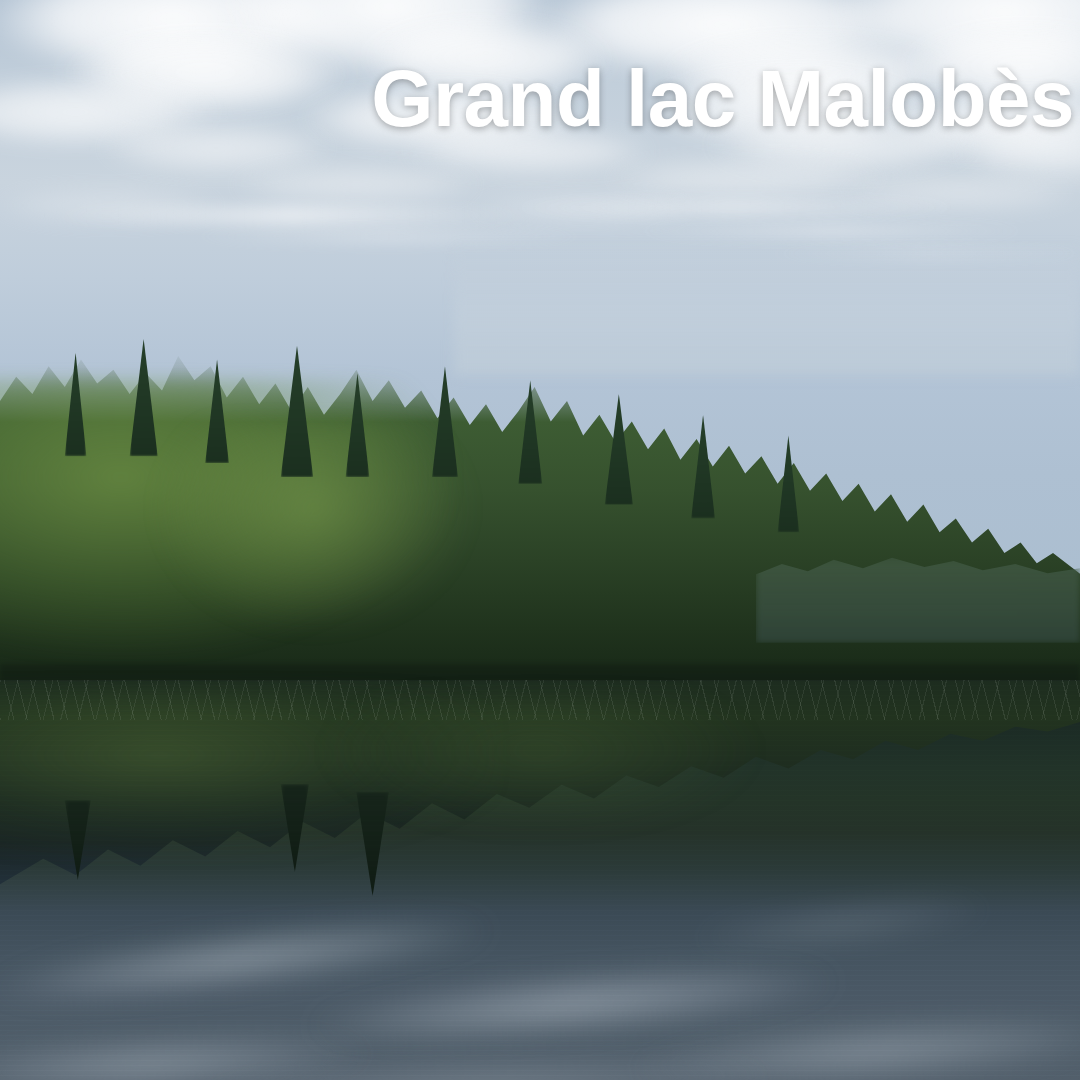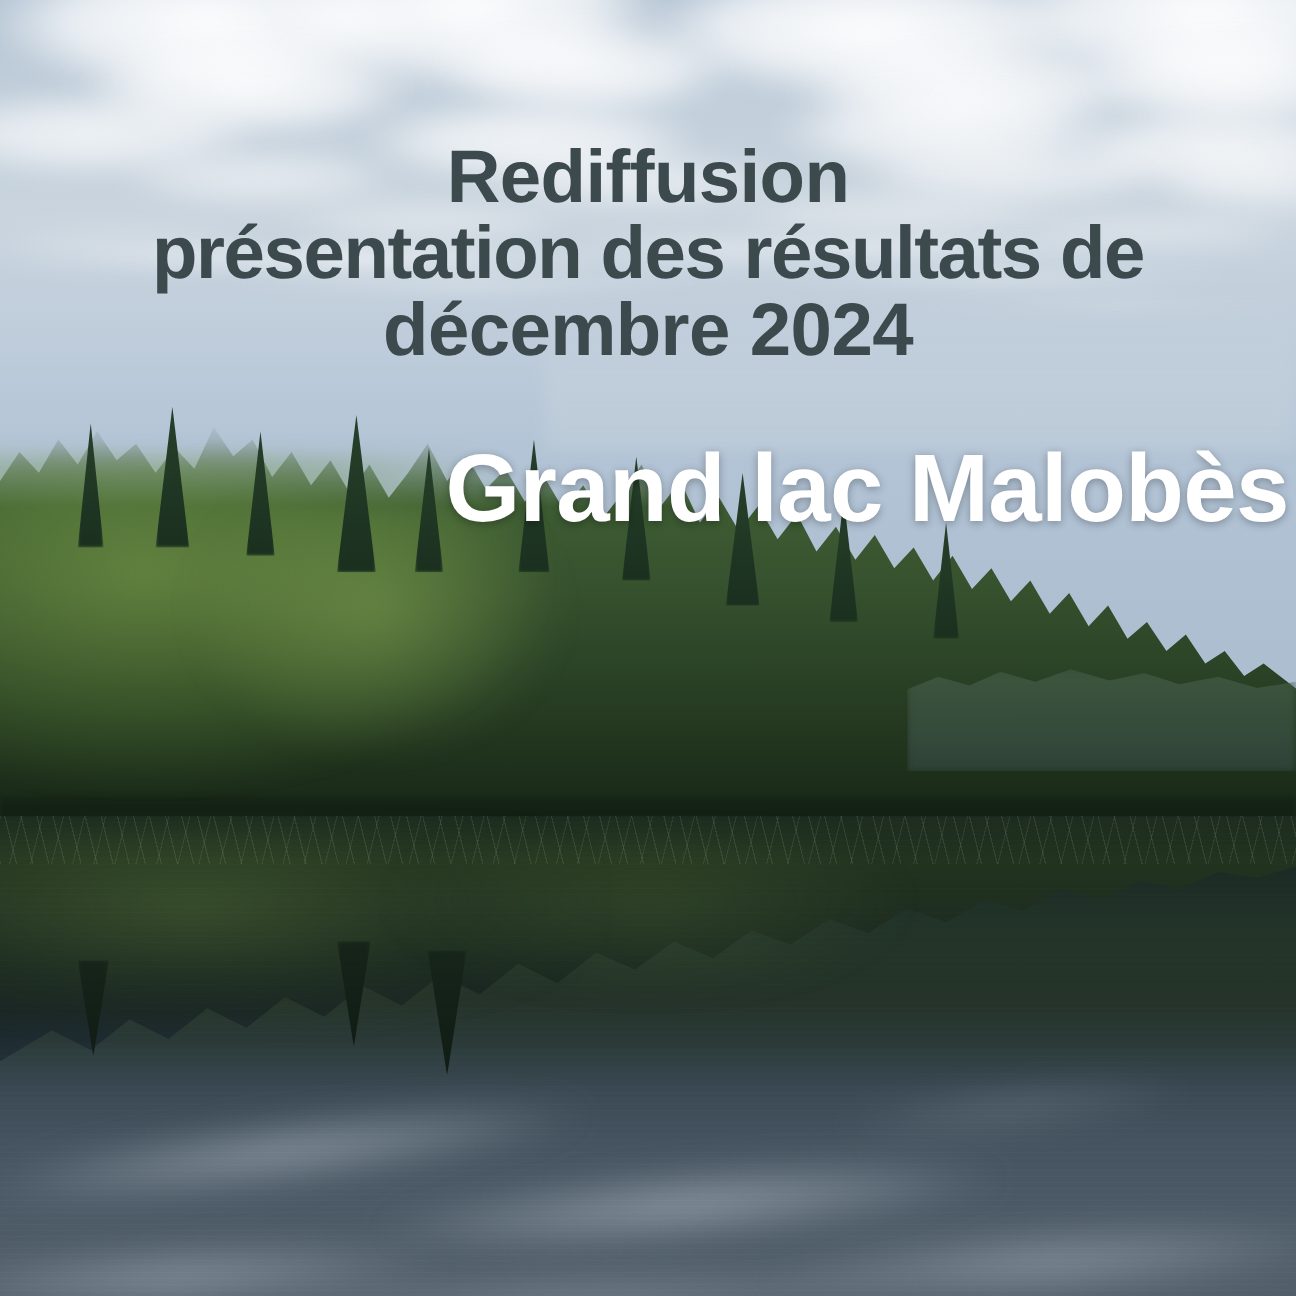--- a/index.html
+++ b/index.html
@@ -344,24 +344,19 @@
       <div class="refl-cloud rc3"></div>
       <div class="refl-cloud rc4"></div>
       <div class="refl-cloud rc6"></div>
       <div class="reeds"></div>
       <div class="ripples"></div>
     </div>
   </div>
 
   <div class="overlay">
 
-    <div class="heading">
-      <div>Rediffusion</div>
-      <div class="line-wide">présentation des résultats de</div>
-      <div>décembre 2024</div>
-    </div>
 
     <div class="title">
       <div>Grand lac Malobès</div>
     </div>
 
   </div>
 </div>
 
 </body></html>

